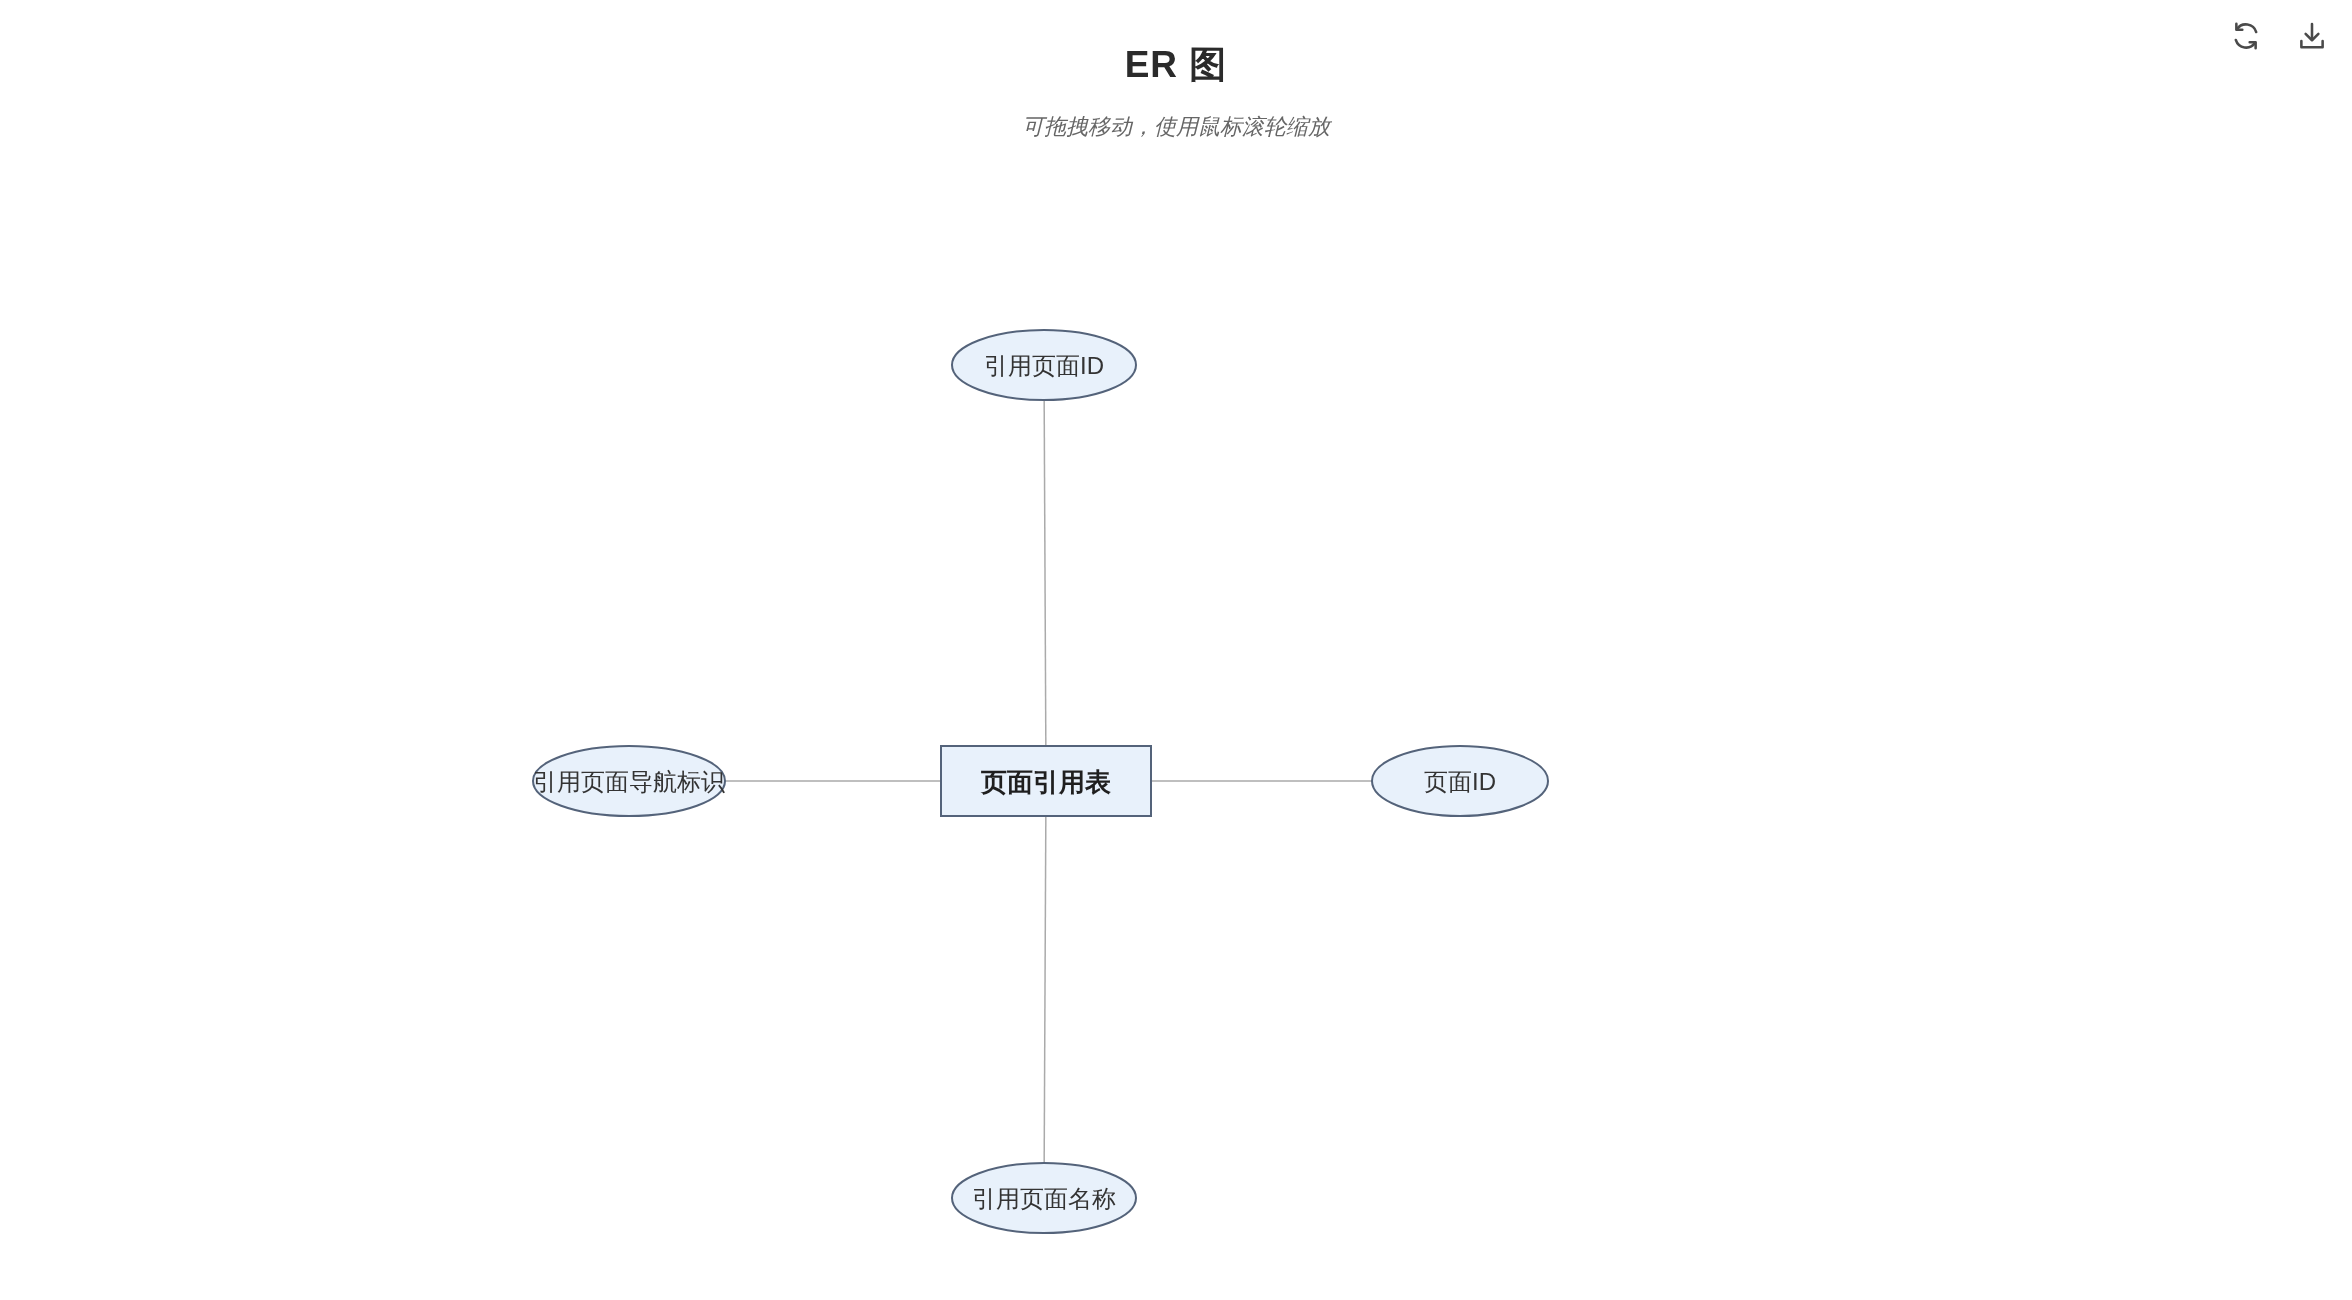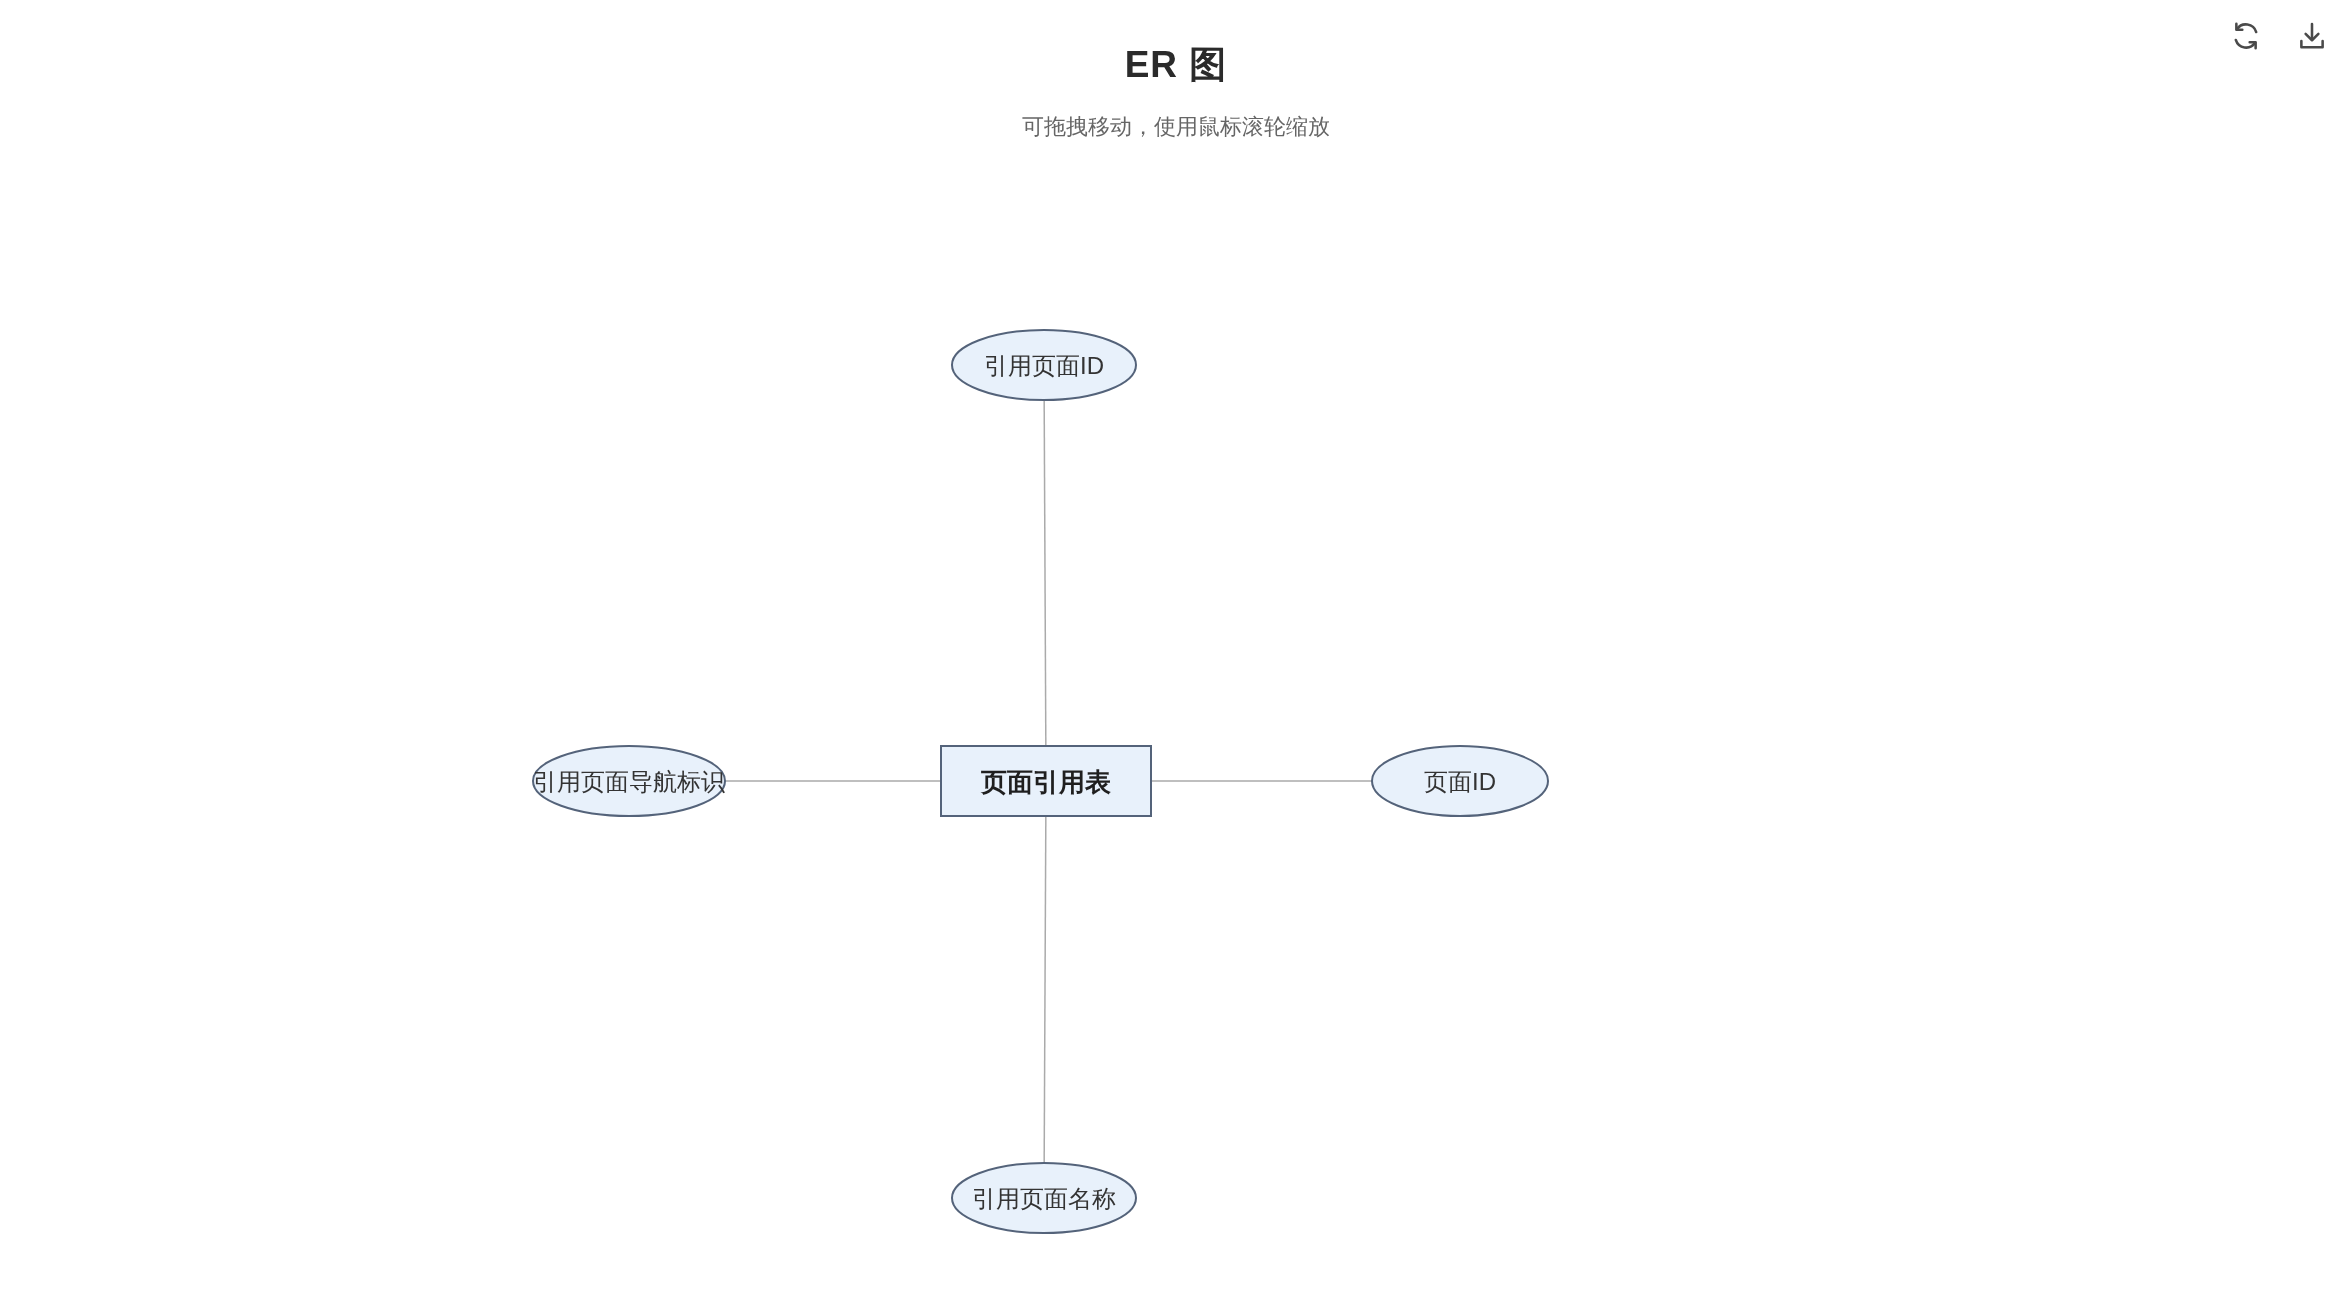--- a/index.html
+++ b/index.html
@@ -24,20 +24,21 @@
     margin-top: 40px;
     font-size: 37px;
     font-weight: bold;
     color: #2b2b2b;
     letter-spacing: 1px;
   }
   .page-subtitle {
     margin-top: 22px;
     font-size: 22px;
     color: #666666;
+    font-style: italic;
   }
 
   
   .toolbar {
     position: absolute;
     top: 14px; right: 18px;
     display: flex;
     gap: 22px;
     z-index: 6;
   }

